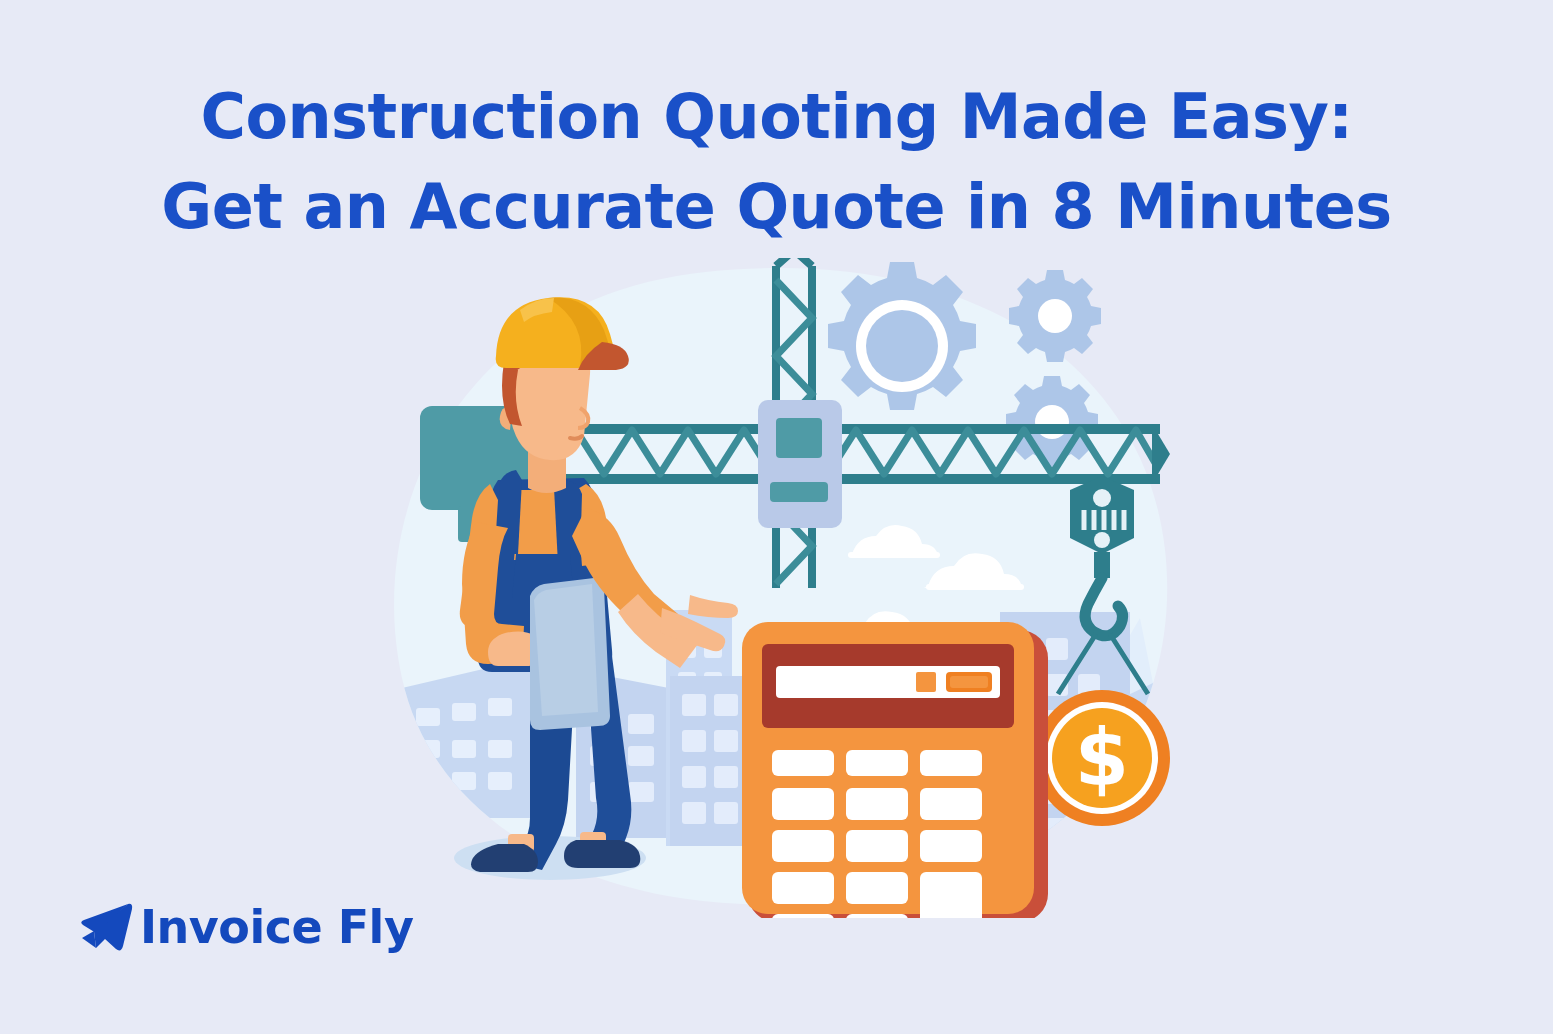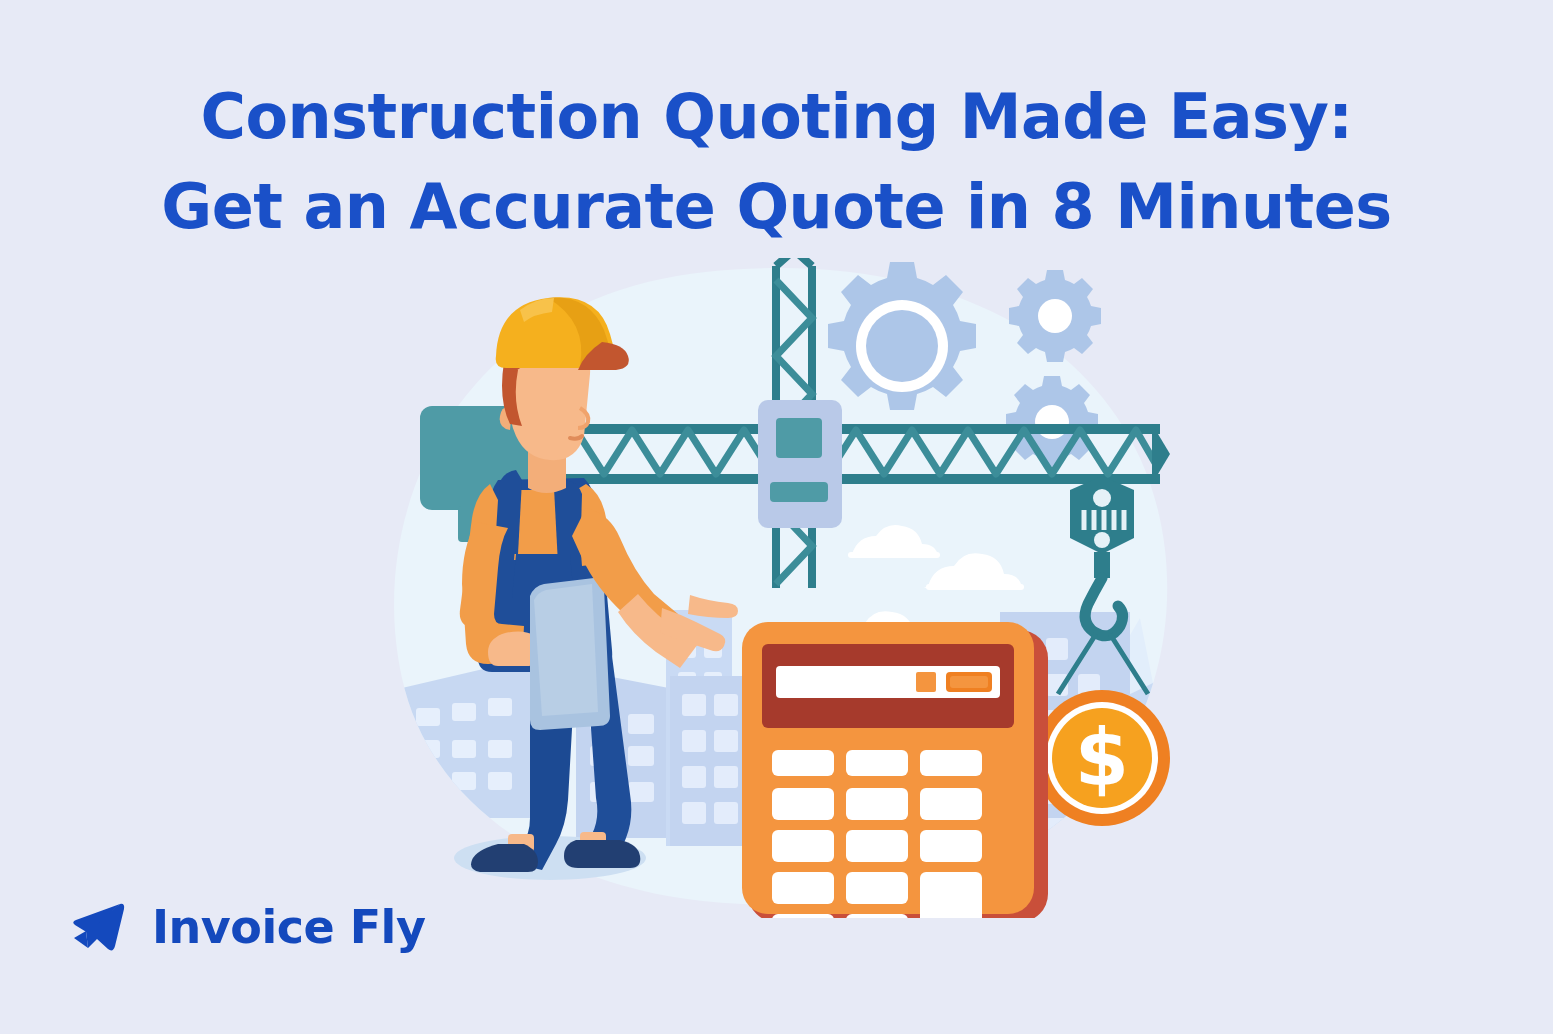--- a/index.html
+++ b/index.html
@@ -41,25 +41,25 @@
     left: 380px;
     top: 258px;
     width: 800px;
     height: 660px;
   }
   .illustration svg { display: block; }
 
   
   .logo {
     position: absolute;
-    left: 70px;
+    left: 78px;
     top: 898px;
     display: flex;
     align-items: center;
-    gap: 24px;
+    gap: 4px;
   }
   .logo-mark { width: 58px; height: 58px; display: block; }
   .logo-text {
     color: #1449bd;
     font-family: "DejaVu Sans", sans-serif;
     font-weight: 700;
     font-size: 46px;
     letter-spacing: -0.5px;
     line-height: 1;
   }

